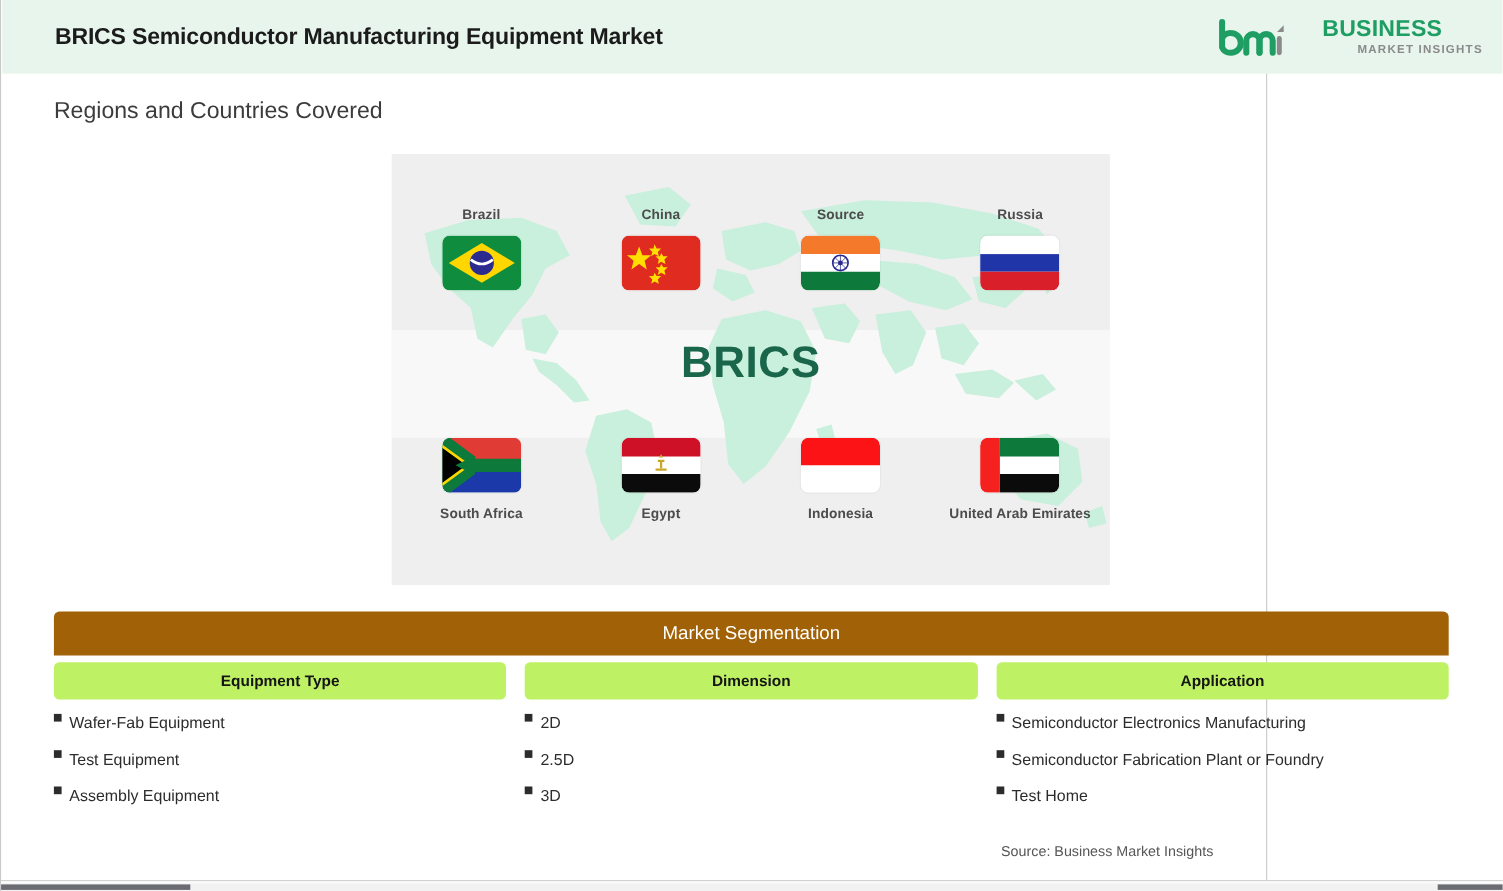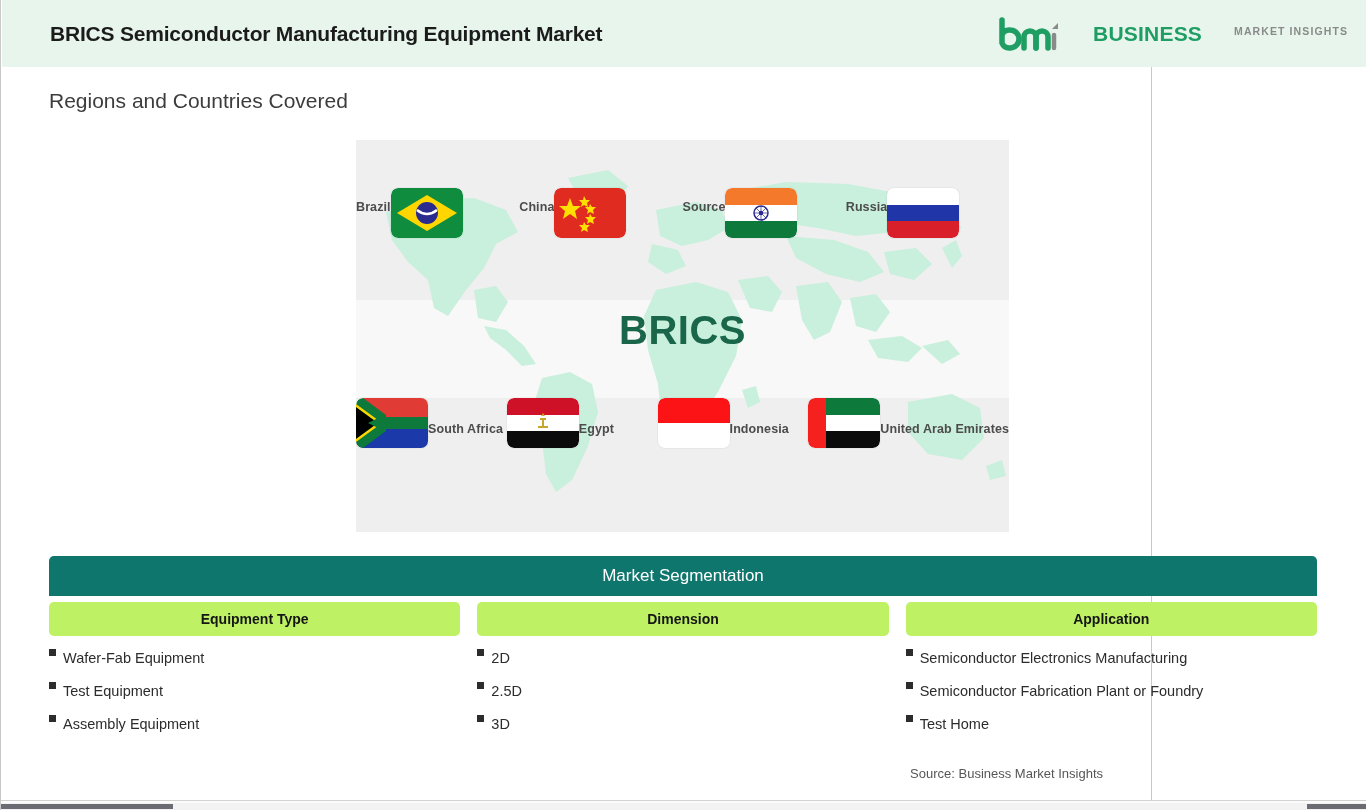--- a/index.html
+++ b/index.html
@@ -25,21 +25,21 @@
     display: flex; align-items: center; justify-content: space-between;
     padding: 0 18px 0 48px;
   }
   .header-title {
     font-size: 21px; font-weight: bold; color: #1b1b1b;
     letter-spacing: -0.2px;
   }
   .logo { display: flex; align-items: center; gap: 9px; }
   .logo-mark { position: relative; width: 68px; height: 34px; }
   .logo-mark svg { display: block; }
-  .logo-words { display: flex; line-height: 1; margin-left: 20px; }
+  .logo-words { display: flex; flex-direction: column; line-height: 1; margin-left: 20px; }
   .logo-business {
     font-size: 21px; font-weight: bold; color: #1e9e63; letter-spacing: 0.2px;
   }
   .logo-sub {
     font-size: 10.5px; font-weight: bold; color: #8a8a8a;
     letter-spacing: 1.1px; margin-top: 3px; padding-left: 32px;
   }
 
   
   .section-title {
@@ -77,41 +77,41 @@
     text-align: center;
     font-size: 40px; font-weight: bold; color: #19664a;
     letter-spacing: 0.5px;
   }
 
   
   .flag-row { position: absolute; left: 0; width: 100%; display: flex; }
   .flag-row-top { top: 48px; }
   .flag-row-bot { top: 258px; }
   .flag-cell {
-    flex: 1; display: flex; flex-direction: row; align-items: center;
+    flex: 1; display: flex; flex-direction: column; align-items: center;
   }
   .flag-cell.top { }
   .flag-label {
     font-size: 12.5px; color: #4c4c4c; font-weight: bold;
     letter-spacing: 0.1px; white-space: nowrap;
   }
   .flag-row-top .flag-label { margin-bottom: 12px; }
   .flag-row-bot .flag-label { margin-top: 12px; }
   .flag {
     position: relative; width: 72px; height: 50px;
     border-radius: 7px; overflow: hidden;
     box-shadow: 0 0 0 1px rgba(0,0,0,0.03);
   }
   .flag svg { display: block; width: 72px; height: 50px; }
 
   
   .seg-header {
     position: absolute; left: 48px; top: 556px;
     width: 1268px; height: 40px;
-    background: #0f766e;
+    background: #a16207;
     border-radius: 5px 5px 0 0;
     display: flex; align-items: center; justify-content: center;
     color: #ffffff; font-size: 17px;
   }
   .seg-cols {
     position: absolute; left: 48px; top: 602px;
     width: 1268px; height: 34px;
     display: flex; gap: 17px;
   }
   .seg-col-head {

